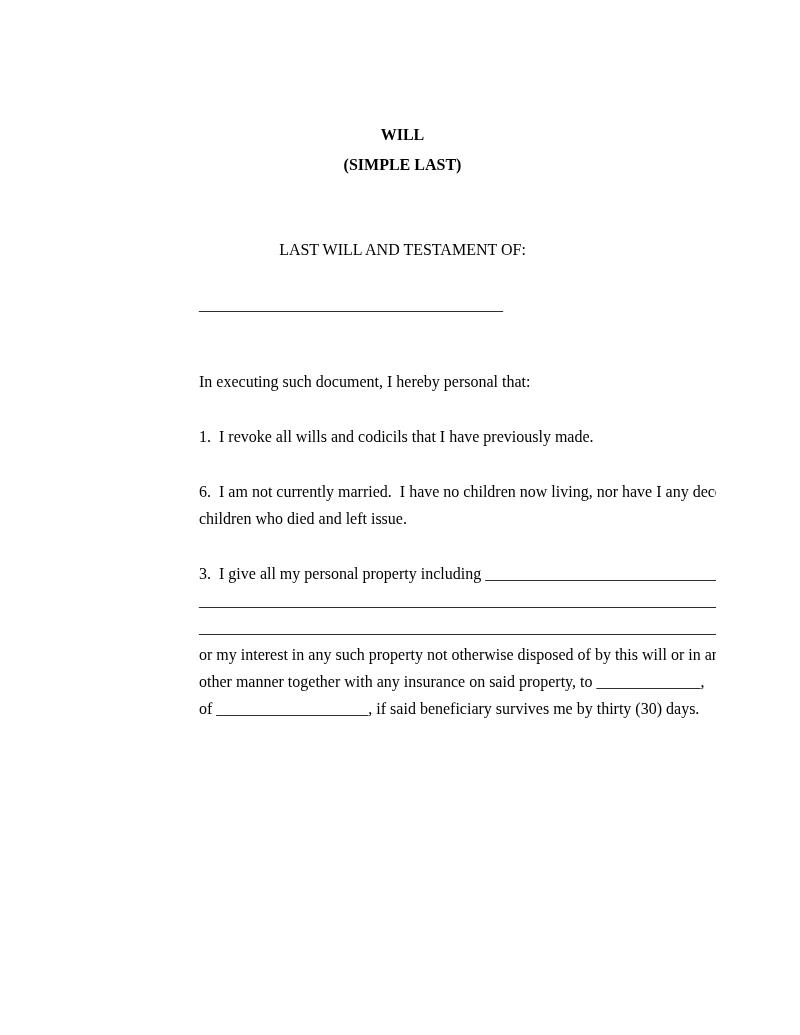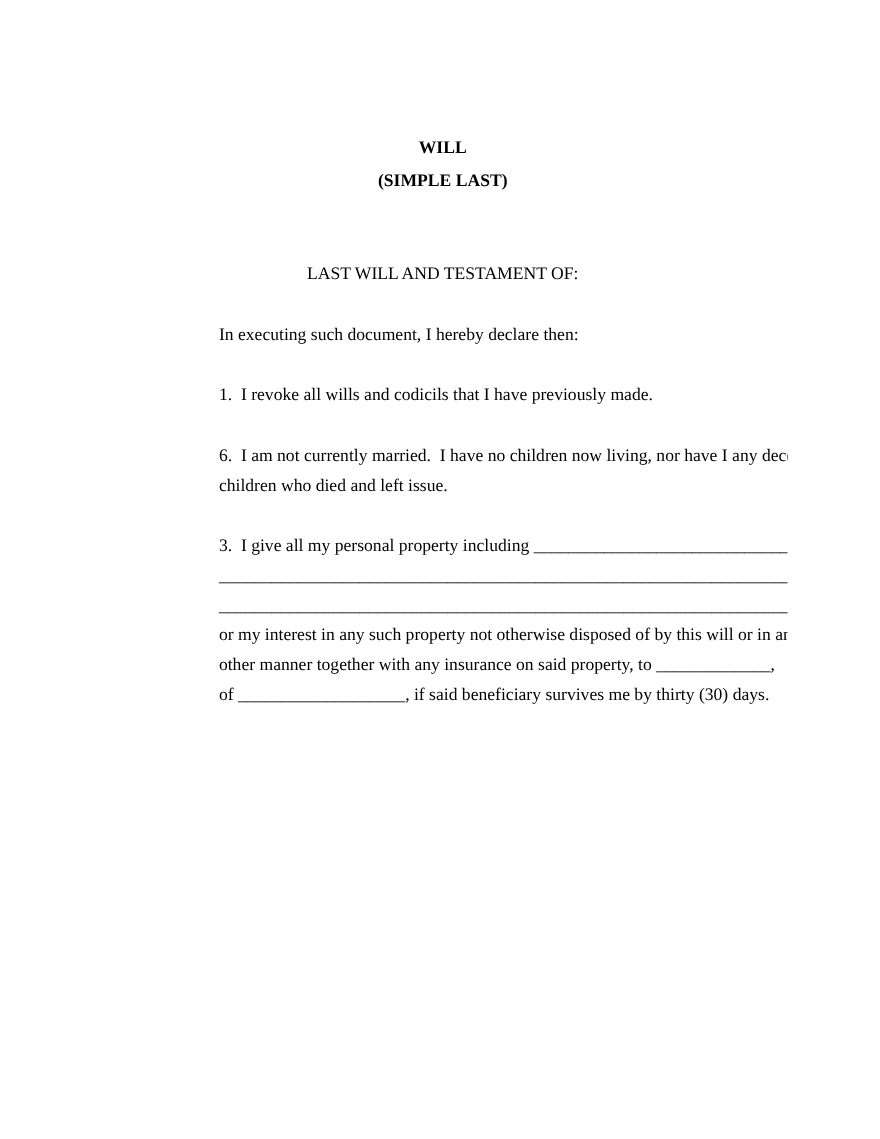--- a/index.html
+++ b/index.html
@@ -40,23 +40,24 @@
 
 <div class="page">
 
   <div class="title-block">
     <div>WILL</div>
     <div>(SIMPLE LAST)</div>
   </div>
 
   <p class="para heading">LAST WILL AND TESTAMENT OF:</p>
 
+  <p class="para name-blank">______________________________________</p>
 
 
-  <p class="para">In executing such document, I hereby declare then:</p>
+  <p class="para">In executing such document, I hereby personal that:</p>
 
   <p class="para">1.  I revoke all wills and codicils that I have previously made.</p>
 
   <p class="para">6.  I am not currently married.  I have no children now living, nor have I any deceased
 children who died and left issue.</p>
 
   <p class="para">3.  I give all my personal property including __________________________________
 ____________________________________________________________________
 ____________________________________________________________________
 or my interest in any such property not otherwise disposed of by this will or in any

